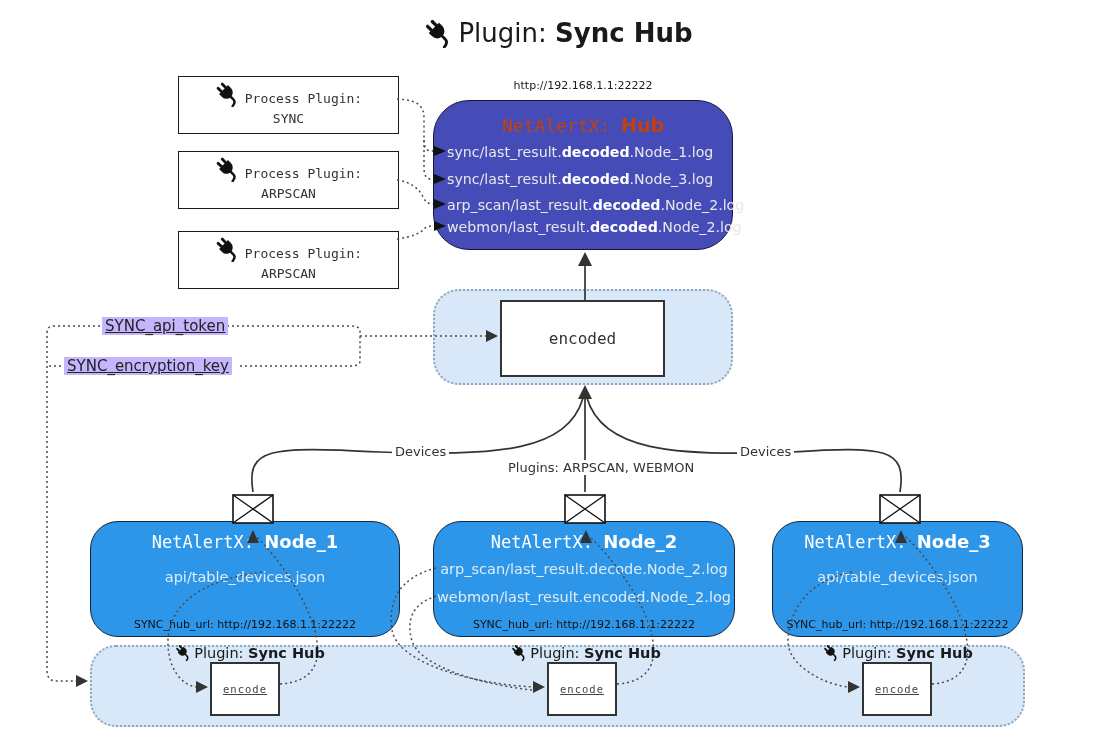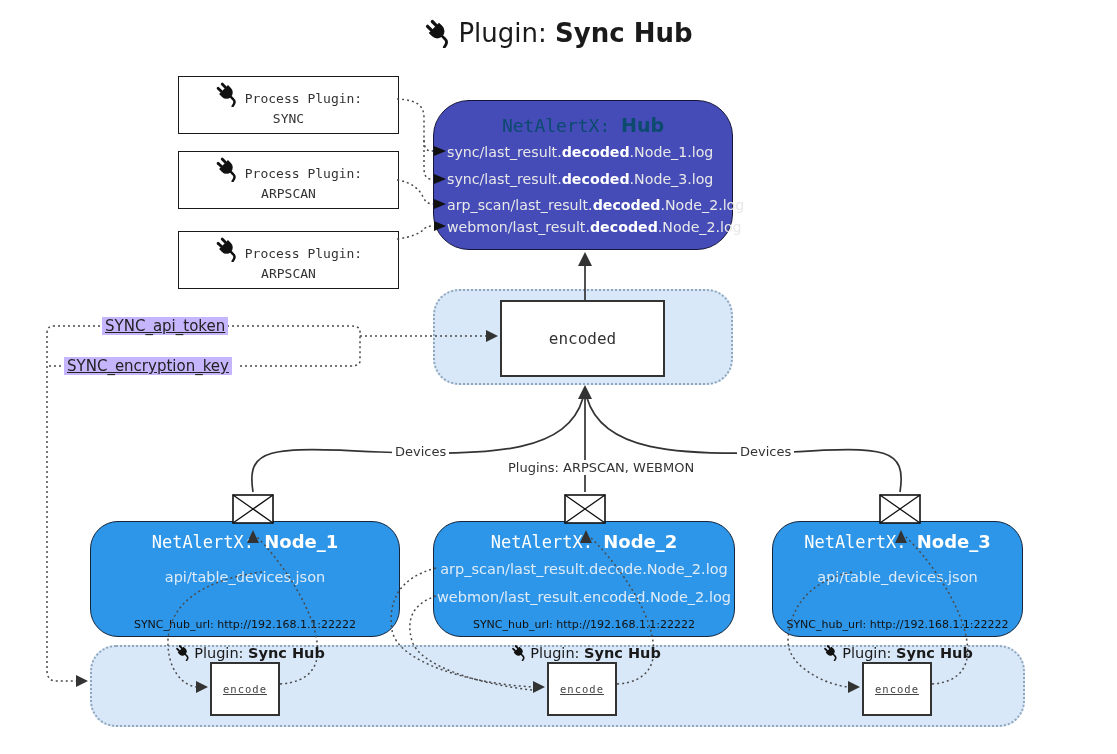--- a/index.html
+++ b/index.html
@@ -13,21 +13,21 @@
   .plug.small{width:17px;height:17px;vertical-align:-3px;margin-right:2px;}
   .plug.big{width:30px;height:30px;vertical-align:-6px;}
   
   .pbox{left:178px;width:219px;height:56px;border:1.5px solid #1a1a1a;background:#fff;
         font-family:"DejaVu Sans Mono",monospace;font-size:13px;text-align:center;
         display:flex;flex-direction:column;justify-content:center;line-height:1.55;}
   
   #huburl{left:433px;top:79px;width:300px;text-align:center;font-size:11px;color:#1a1a1a;}
   #hub{left:433px;top:100px;width:300px;height:150px;background:#454CB8;border:1.5px solid #15163a;
        border-radius:36px;box-sizing:border-box;}
-  #hubtitle{left:433px;top:114px;width:300px;text-align:center;color:#0c4a6e;
+  #hubtitle{left:433px;top:114px;width:300px;text-align:center;color:#c2410c;
             font-family:"DejaVu Sans Mono",monospace;font-size:18px;}
   #hubtitle .bold{font-family:"DejaVu Sans",sans-serif;font-weight:bold;font-size:19px;}
   .hubline{left:447px;width:286px;height:18px;color:#E8E8E8;font-size:14.2px;white-space:nowrap;}
   .hubline b{color:#fff;}
   
   .band{background:#D9E8F9;border:2px dotted #8FA6BC;border-radius:26px;box-sizing:border-box;}
   #dband{left:433px;top:289px;width:300px;height:96px;}
   .wbox{background:#fff;border:2px solid #333;box-sizing:border-box;display:flex;
         align-items:center;justify-content:center;font-family:"DejaVu Sans Mono",monospace;}
   #decode{left:500px;top:300px;width:165px;height:77px;font-size:16px;color:#333;}
@@ -96,20 +96,21 @@
         </svg><span>Process Plugin:</span></div>
     <div>ARPSCAN</div>
   </div>
   <div class="abs pbox" style="top:231px">
     <div><svg class="plug">
           <use href="#plugsym"></use>
         </svg><span>Process Plugin:</span></div>
     <div>ARPSCAN</div>
   </div>
 
+  <div class="abs" id="huburl">http://192.168.1.1:22222</div>
   <div class="abs" id="hub"></div>
   <div class="abs" id="hubtitle">
     <span>NetAlertX: </span><span class="bold">Hub</span>
   </div>
   <div class="abs hubline" style="top:144px"><span>sync/last_result.</span><b>decoded</b><span>.Node_1.log</span></div>
   <div class="abs hubline" style="top:171px"><span>sync/last_result.</span><b>decoded</b><span>.Node_3.log</span></div>
   <div class="abs hubline" style="top:197px"><span>arp_scan/last_result.</span><b>decoded</b><span>.Node_2.log</span></div>
   <div class="abs hubline" style="top:219px"><span>webmon/last_result.</span><b>decoded</b><span>.Node_2.log</span></div>
 
   <div class="abs band" id="dband"></div>

